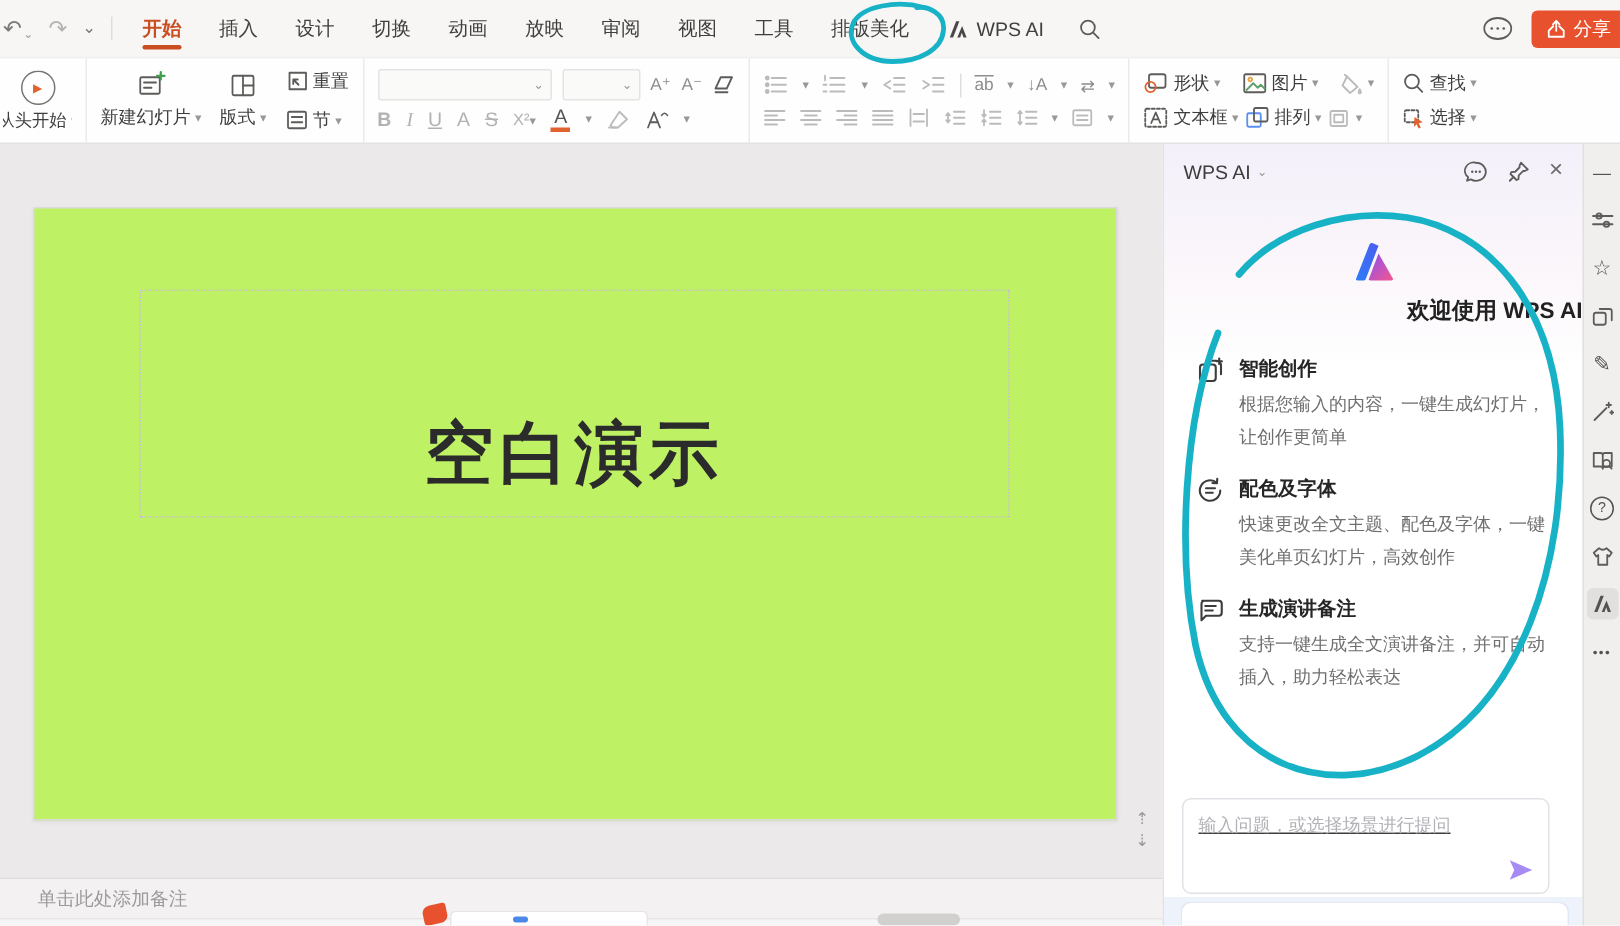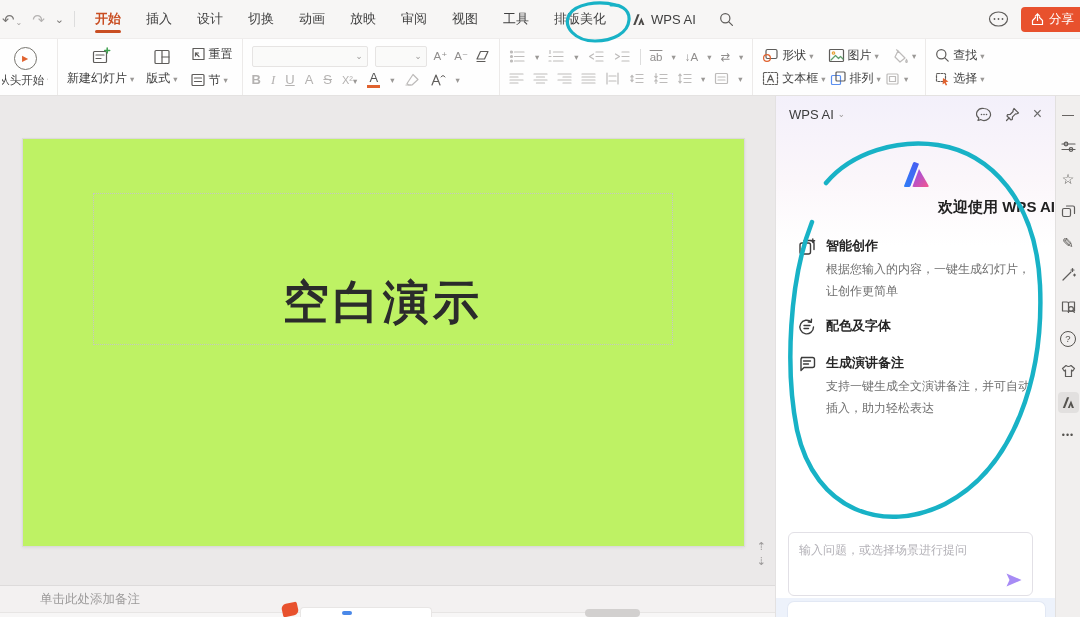--- a/index.html
+++ b/index.html
@@ -58,21 +58,21 @@
   .titlebox{position:absolute;left:70px;top:54px;width:580px;height:152px;border:1px dotted #c6c4c4;
     display:flex;align-items:flex-end;justify-content:center;box-sizing:border-box;}
   .titlebox .t{font-size:46px;font-weight:800;color:#2b2b2b;letter-spacing:4px;padding-bottom:10px;}
   .subbox{position:absolute;left:70px;top:211px;width:580px;height:86px;border:1px dotted #c6c4c4;
     text-align:center;font-size:20px;color:#757575;padding-top:9px;box-sizing:border-box;letter-spacing:2px;}
   .navarrows{position:absolute;right:9px;bottom:18px;display:flex;flex-direction:column;gap:4px;
     color:#9a9898;font-size:11px;line-height:1;}
 
   
   .notesbar{position:absolute;left:0;top:585px;width:775px;height:27px;background:#f3f1f1;
-    border-top:1px solid #dddbdb;font-size:12.5px;color:#9c9a9a;display:flex;align-items:center;padding-left:40px;box-sizing:border-box;}
+    border-top:1px solid #dddbdb;font-size:12.5px;color:#9c9a9a;display:flex;align-items:center;padding-left:25px;box-sizing:border-box;}
   .statusbar{position:absolute;left:0;top:612px;width:1080px;height:5px;background:#f7f6f6;border-top:1px solid #e7e5e4;}
   .art-scroll{position:absolute;left:585px;top:609px;width:55px;height:8px;background:#d2d0cf;border-radius:4px;}
   .art-toast{position:absolute;left:300px;top:607px;width:130px;height:10px;background:#fff;
     border:1px solid #e8e6e5;border-bottom:none;border-radius:4px 4px 0 0;}
   .art-logo{position:absolute;left:282px;top:603px;width:16px;height:13px;background:#e8512d;
     border-radius:5px 2px 5px 2px;transform:rotate(-12deg);}
   .art-blue{position:absolute;left:342px;top:611px;width:10px;height:4px;background:#4a88e8;border-radius:2px;}
   .art-orange2{position:absolute;left:827px;top:611px;width:18px;height:5px;background:#e8512d;border-radius:2px;}
 
   
@@ -87,21 +87,21 @@
   .ai-logo{position:relative;display:flex;justify-content:center;margin-top:28px;}
   .ai-welcome{position:relative;text-align:right;font-size:15px;font-weight:bold;color:#212121;margin-top:10px;}
   .features{position:relative;margin:20px 20px 12px 22px;}
   .feat{display:flex;gap:10px;margin-bottom:15px;}
   .feat-ic{flex:0 0 18px;padding-top:1px;}
   .feat-name{font-size:13px;font-weight:bold;color:#262626;margin-bottom:4px;}
   .feat-desc{font-size:12px;color:#6f6f6f;line-height:1.8;}
   .ai-inputbox{position:absolute;left:12px;top:436px;width:243px;height:62px;border:1px solid #e2e0e6;
     border-radius:6px;background:#fff;}
   .ai-inputbox textarea{width:100%;height:40px;border:none;outline:none;resize:none;background:transparent;
-    font-family:inherit;font-size:12px;color:#3c3c3c;padding:9px 10px;box-sizing:border-box;}
+    font-family:inherit;font-size:12px;color:#3c3c3c;padding:9px 10px;box-sizing:border-box;text-decoration:underline;}
   .ai-inputbox textarea::placeholder{color:#b3b1b7;}
   .send{position:absolute;right:9px;bottom:7px;}
   .ai-footer{position:absolute;left:0;top:502px;width:100%;height:19px;background:#edf2fb;}
   .ai-footer .box{position:absolute;left:11px;top:3px;width:257px;height:16px;background:#fff;
     border:1px solid #e2e8f4;border-bottom:none;border-radius:7px 7px 0 0;}
 
   
   .rail{position:absolute;left:1055px;top:96px;width:25px;height:521px;background:#f1efee;
     border-left:1px solid #e2e0df;display:flex;flex-direction:column;align-items:center;box-sizing:border-box;padding-top:8px;}
   .rail .ritem{width:21px;height:21px;margin-bottom:11px;display:flex;align-items:center;justify-content:center;
@@ -527,20 +527,21 @@
         <span class="feat-ic">
           <svg class="ic" width="18" height="18" viewBox="0 0 18 18">
             <path d="M15.5,9 a6.8,6.8 0 1 1 -2.2,-5" style="stroke:#3c3c3c;stroke-width:1.4"></path>
             <path d="M13.5,1.2 L13.3,4.2 L10.3,4" style="stroke:#3c3c3c;stroke-width:1.4"></path>
             <line x1="6" y1="7.5" x2="12" y2="7.5" style="stroke:#3c3c3c;stroke-width:1.4"></line>
             <line x1="6" y1="10.5" x2="10.5" y2="10.5" style="stroke:#3c3c3c;stroke-width:1.4"></line>
           </svg>
         </span>
         <span>
           <div class="feat-name">配色及字体</div>
+          <div class="feat-desc">快速更改全文主题、配色及字体，一键美化单页幻灯片，高效创作</div>
         </span>
       </div>
       <div class="feat">
         <span class="feat-ic">
           <svg class="ic" width="18" height="18" viewBox="0 0 18 18">
             <path d="M3.5,2.5 h11 a2,2 0 0 1 2,2 v6 a2,2 0 0 1 -2,2 h-8.5 l-3,3 v-11 a2,2 0 0 1 2,-2 z" style="stroke:#3c3c3c;stroke-width:1.4"></path>
             <line x1="5.5" y1="6" x2="12.5" y2="6" style="stroke:#3c3c3c;stroke-width:1.4"></line>
             <line x1="5.5" y1="9" x2="10.5" y2="9" style="stroke:#3c3c3c;stroke-width:1.4"></line>
           </svg>
         </span>

